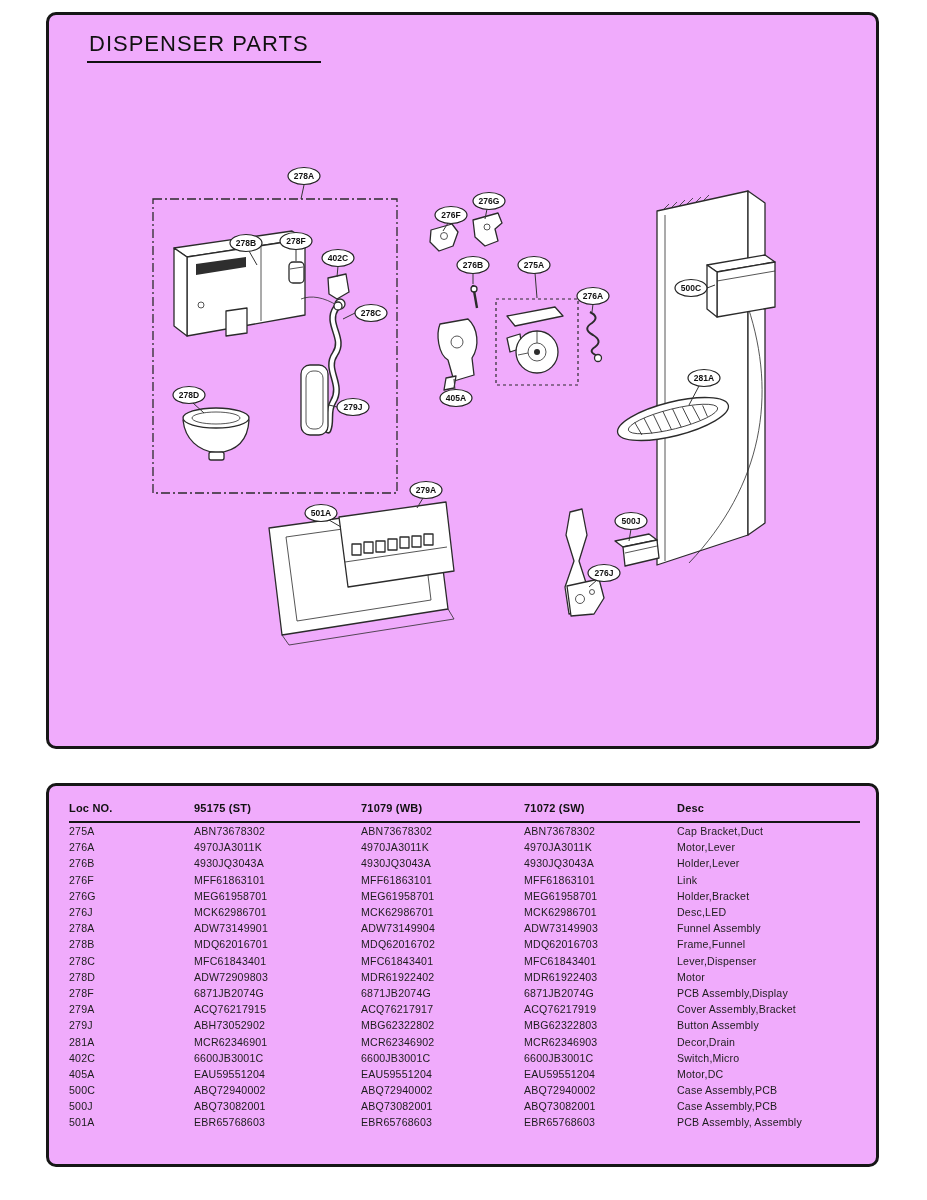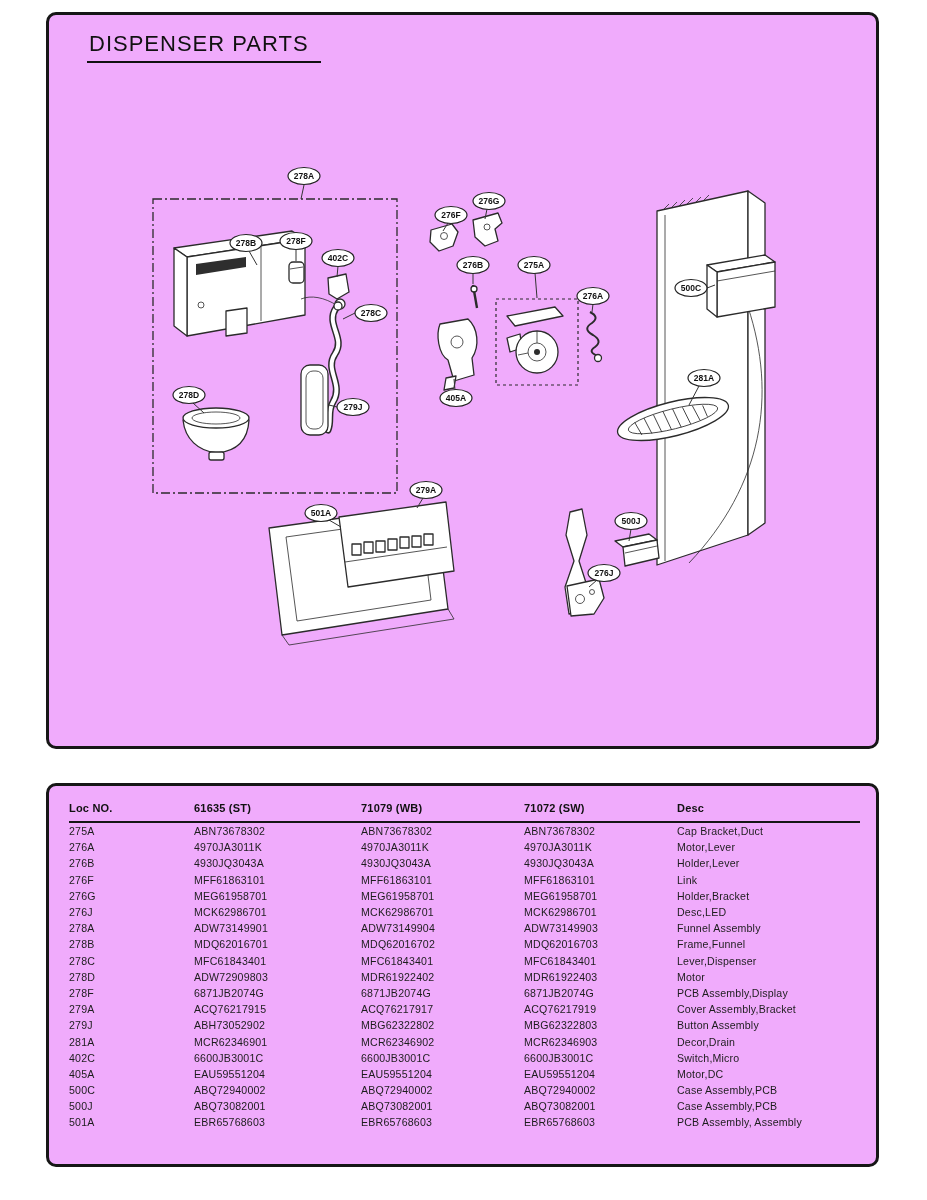--- a/index.html
+++ b/index.html
@@ -302,21 +302,21 @@
       <colgroup>
         <col style="width:125px">
           <col style="width:167px">
           <col style="width:163px">
         <col style="width:153px">
           <col>
       </colgroup>
       <thead>
         <tr>
             <th>Loc NO.</th>
-            <th>61635 (ST)</th>
+            <th>95175 (ST)</th>
             <th>71079 (WB)</th>
             <th>71072 (SW)</th>
             <th>Desc</th>
           </tr>
       </thead>
       <tbody>
           <tr>
             <td>275A</td>
             <td>ABN73678302</td>
             <td>ABN73678302</td>

